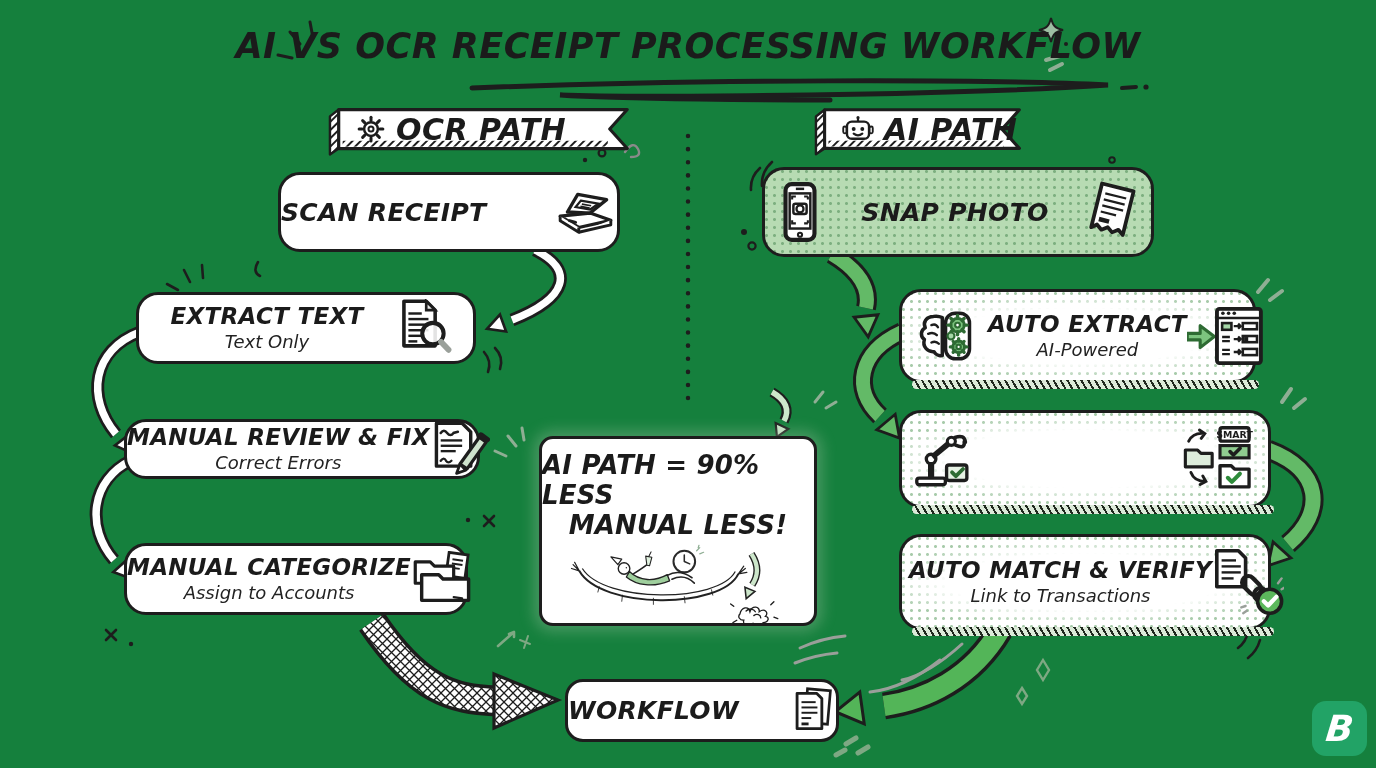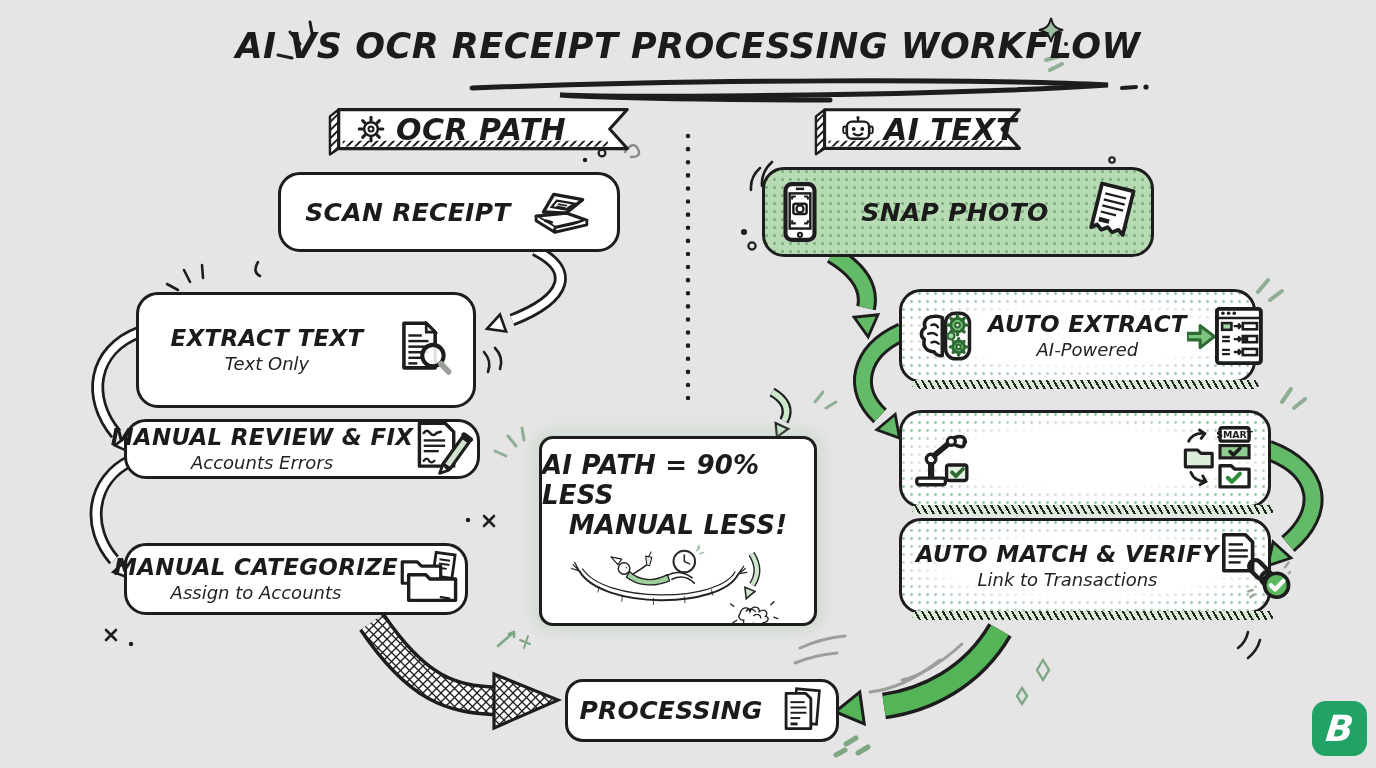--- a/index.html
+++ b/index.html
@@ -1,31 +1,31 @@
 <!DOCTYPE html>
 <html><head>
 <meta charset="utf-8">
 <style>
   html,body{margin:0;padding:0;background:#fff;}
-  #canvas{position:relative;width:1376px;height:768px;background:#e5e5e5;overflow:hidden;
+  #canvas{position:relative;width:1376px;height:768px;background:#15803d;overflow:hidden;
           font-family:"DejaVu Sans",sans-serif;color:#1d1d1d;}
   .hand{font-family:"DejaVu Sans",sans-serif;font-weight:700;font-style:italic;color:#1b1b1b;}
   .sub{font-family:"DejaVu Sans",sans-serif;font-style:italic;font-weight:400;color:#222;}
 
   #title{position:absolute;left:0;top:26px;width:1376px;text-align:center;
          font-size:35px;letter-spacing:.5px;z-index:6;}
 
   .banner{position:absolute;height:46px;z-index:6;}
   .banner .bcontent{position:absolute;inset:0;display:flex;align-items:center;gap:10px;
                     padding-left:20px;font-size:30px;letter-spacing:.5px;}
   #banner-ocr{left:336px;top:106px;width:310px;}
   #banner-ai{left:822px;top:106px;width:216px;}
 
   .stepbox{position:absolute;background:#fff;border:3.5px solid #1d1d1d;border-radius:22px;
-           display:flex;align-items:center;justify-content:center;z-index:4;box-sizing:border-box;}
+           display:flex;align-items:center;justify-content:space-between;z-index:4;box-sizing:border-box;}
   .stepbox .txt{display:flex;flex-direction:column;align-items:center;line-height:1.12;}
   .stepbox .t{font-size:23px;letter-spacing:.3px;white-space:nowrap;}
   .stepbox .s{font-size:18px;margin-top:3px;white-space:nowrap;}
 
   .ai-step{background-color:#fff;
     background-image:
       radial-gradient(ellipse 72% 60% at 50% 50%, #fff 52%, rgba(255,255,255,0) 80%),
       radial-gradient(circle at 1.5px 1.5px, rgba(96,160,101,.55) 1.2px, transparent 1.7px);
     background-size:100% 100%, 8px 8px;}
   .ai-step::after{content:"";position:absolute;left:10px;right:-6px;bottom:-9px;height:9px;
@@ -232,38 +232,38 @@
       <svg class="icon" width="32" height="28" viewBox="0 0 26 22">
         <line x1="13" y1="5" x2="13" y2="2.6" stroke="#1d1d1d" stroke-width="1.8"></line>
         <circle cx="13" cy="1.8" r="1.3" fill="#1d1d1d"></circle>
         <rect x="4" y="5" width="18" height="14" rx="4" fill="#fff" stroke="#1d1d1d" stroke-width="2"></rect>
         <rect x="1" y="9" width="2.6" height="5.5" rx="1.2" fill="#fff" stroke="#1d1d1d" stroke-width="1.5"></rect>
         <rect x="22.4" y="9" width="2.6" height="5.5" rx="1.2" fill="#fff" stroke="#1d1d1d" stroke-width="1.5"></rect>
         <circle cx="9.5" cy="11" r="1.6" fill="#1d1d1d"></circle>
           <circle cx="16.5" cy="11" r="1.6" fill="#1d1d1d"></circle>
         <path d="M9.5,14.8 q3.5,2.8 7,0" fill="none" stroke="#1d1d1d" stroke-width="1.8" stroke-linecap="round"></path>
       </svg>
-      <span>AI TEXT</span>
+      <span>AI PATH</span>
     </div>
   </div>
 
   <div class="stepbox" style="left:278px;top:172px;width:342px;height:80px;gap:20px;">
     <div class="t hand" style="font-size:25px;">SCAN RECEIPT</div>
     <svg class="icon" width="62" height="48" viewBox="0 0 30 22">
       <polygon points="6,11 11,2.5 25,5 17,11.5" fill="#fff" stroke="#1d1d1d" stroke-width="1.6" stroke-linejoin="round"></polygon>
       <polygon points="12.5,5.5 21,7 17,9.8 10,8.6" fill="#fff" stroke="#1d1d1d" stroke-width="1.1"></polygon>
       <path d="M13,7.2 l4.5,.8 M12.3,8.3 l4.5,.8" stroke="#1d1d1d" stroke-width=".8"></path>
       <polygon points="2.5,13 17,11.5 27,15 11.5,18.5" fill="#fff" stroke="#1d1d1d" stroke-width="1.6" stroke-linejoin="round"></polygon>
       <path d="M2.5,13 L2.5,15.2 L11.5,20.8 L11.5,18.5" fill="#fff" stroke="#1d1d1d" stroke-width="1.4" stroke-linejoin="round"></path>
       <path d="M11.5,20.8 L27,17.2 L27,15" fill="#fff" stroke="#1d1d1d" stroke-width="1.4" stroke-linejoin="round"></path>
       <path d="M7,15.2 l3,.8" stroke="#1d1d1d" stroke-width="1.4" stroke-linecap="round"></path>
     </svg>
   </div>
 
-  <div class="stepbox" style="left:136px;top:292px;width:340px;height:116px;padding-right:8px;">
+  <div class="stepbox" style="left:136px;top:292px;width:340px;height:72px;padding-right:8px;">
     <div class="txt" style="flex:1;">
       <div class="t hand">EXTRACT TEXT</div>
       <div class="s sub">Text Only</div>
     </div>
     <svg class="icon" width="58" height="58" viewBox="0 0 26 26" style="margin-right:12px;">
       <path d="M4,1 h10 l4,4 v16 h-14 z" fill="#fff" stroke="#1d1d1d" stroke-width="1.6" stroke-linejoin="round"></path>
       <path d="M14,1 l4,4 h-4 z" fill="#e8e8e8" stroke="#1d1d1d" stroke-width="1.2"></path>
       <g stroke="#1d1d1d" stroke-width="1.1">
         <line x1="6" y1="6.5" x2="12" y2="6.5"></line>
           <line x1="6" y1="9" x2="15" y2="9"></line>
@@ -273,21 +273,21 @@
           <line x1="6" y1="19" x2="10" y2="19"></line>
       </g>
       <circle cx="17" cy="15.5" r="4.8" fill="rgba(255,255,255,.88)" stroke="#1d1d1d" stroke-width="1.8"></circle>
       <line x1="20.6" y1="19.2" x2="24" y2="22.8" stroke="#9aa09a" stroke-width="2.6" stroke-linecap="round"></line>
     </svg>
   </div>
 
   <div class="stepbox" style="left:124px;top:419px;width:356px;height:60px;padding-right:8px;">
     <div class="txt" style="flex:1;">
       <div class="t hand">MANUAL REVIEW &amp; FIX</div>
-      <div class="s sub">Accounts Errors</div>
+      <div class="s sub">Correct Errors</div>
     </div>
     <svg class="icon" width="60" height="56" viewBox="0 0 28 26" style="margin-right:12px;">
       <path d="M3,1 h12 l4,4 v16 h-16 z" fill="#fff" stroke="#1d1d1d" stroke-width="1.6" stroke-linejoin="round"></path>
       <path d="M5,5.5 q1.5,-2 3,0 q1.5,2 3,0 l2,-.5" fill="none" stroke="#1d1d1d" stroke-width="1.2" stroke-linecap="round"></path>
       <g stroke="#1d1d1d" stroke-width="1.1">
         <line x1="5" y1="9" x2="15" y2="9"></line>
           <line x1="5" y1="11.5" x2="15" y2="11.5"></line>
           <line x1="5" y1="14" x2="12" y2="14"></line>
       </g>
       <path d="M5,18.5 q1.5,-2 2.5,0 q1,1.5 2.5,0" fill="none" stroke="#1d1d1d" stroke-width="1.1" stroke-linecap="round"></path>
@@ -414,21 +414,21 @@
       <path d="M4,21 q1.5,4 6.5,4 m-2.4,1.4 l2.6,-1.4 -1.4,-2.4" fill="none" stroke="#1d1d1d" stroke-width="1.3" stroke-linecap="round"></path>
       <rect x="17" y="1" width="13" height="6" rx="1" fill="#fff" stroke="#1d1d1d" stroke-width="1.5"></rect>
       <text x="23.5" y="5.4" text-anchor="middle" font-size="4.2" font-weight="bold" font-family="DejaVu Sans, sans-serif" fill="#1d1d1d">SMART</text>
       <rect x="17" y="9" width="13" height="5.5" fill="#8fcc8f" stroke="#1d1d1d" stroke-width="1.4"></rect>
       <path d="M21.5,11.7 l1.5,1.5 3,-3" fill="none" stroke="#1d1d1d" stroke-width="1.6" stroke-linecap="round" stroke-linejoin="round"></path>
       <path d="M17,18 h5 l1.5,1.5 h6.5 v8 h-13 z" fill="#fff" stroke="#1d1d1d" stroke-width="1.5" stroke-linejoin="round"></path>
       <path d="M20.5,23.4 l1.8,1.8 3.6,-3.6" fill="none" stroke="#2e8b3a" stroke-width="1.8" stroke-linecap="round" stroke-linejoin="round"></path>
     </svg>
   </div>
 
-  <div class="stepbox ai-step" style="left:899px;top:518px;width:372px;height:96px;padding:0 14px;justify-content:space-between;">
+  <div class="stepbox ai-step" style="left:899px;top:534px;width:372px;height:96px;padding:0 7px;justify-content:space-between;">
     <div class="txt" style="flex:1;">
       <div class="t hand" style="font-size:23px;">AUTO MATCH &amp; VERIFY</div>
       <div class="s sub">Link to Transactions</div>
     </div>
     <svg class="icon" width="72" height="68" viewBox="0 0 30 28">
       <path d="M2,1 h9 l3,3 v12 h-12 z" fill="#fff" stroke="#1d1d1d" stroke-width="1.5" stroke-linejoin="round"></path>
       <g stroke="#1d1d1d" stroke-width="1">
         <line x1="4" y1="5" x2="10" y2="5"></line>
           <line x1="4" y1="7.5" x2="12" y2="7.5"></line>
         <line x1="4" y1="10" x2="12" y2="10"></line>
@@ -484,21 +484,21 @@
 
       <g fill="none" stroke="#1d1d1d" stroke-width="1.7" stroke-linecap="round">
         <path d="M222,92 c2,-9 11,-11 13,-3 c3,-9 13,-7 12,0 c7,-5 13,1 8,6 c6,1 4,8 -3,8 c-1,5 -10,6 -13,1 c-5,5 -14,2 -12,-4 c-6,0 -8,-5 -5,-8 z"></path>
         <path d="M230,88 c4,-4 10,-3 12,1 M240,94 c4,-3 9,-1 9,3"></path>
         <path d="M214,82 l-4,-3 M262,80 l4,-4 M218,100 l-5,3 M266,96 l5,2"></path>
       </g>
     </svg>
   </div>
 
   <div class="stepbox" id="processed">
-    <div class="t hand">PROCESSING</div>
+    <div class="t hand">WORKFLOW</div>
     <svg class="icon" width="46" height="52" viewBox="0 0 26 28">
       <g transform="rotate(5 16 12)">
         <rect x="9" y="2" width="13" height="19" fill="#fff" stroke="#1d1d1d" stroke-width="1.5"></rect>
       </g>
       <path d="M4,4 h11 l3,3 v17 h-14 z" fill="#fff" stroke="#1d1d1d" stroke-width="1.6" stroke-linejoin="round"></path>
       <g stroke="#1d1d1d" stroke-width="1.1">
         <line x1="6.5" y1="9" x2="14.5" y2="9"></line>
           <line x1="6.5" y1="12" x2="15.5" y2="12"></line>
         <line x1="6.5" y1="15" x2="15.5" y2="15"></line>
           <line x1="6.5" y1="18" x2="12" y2="18"></line>

